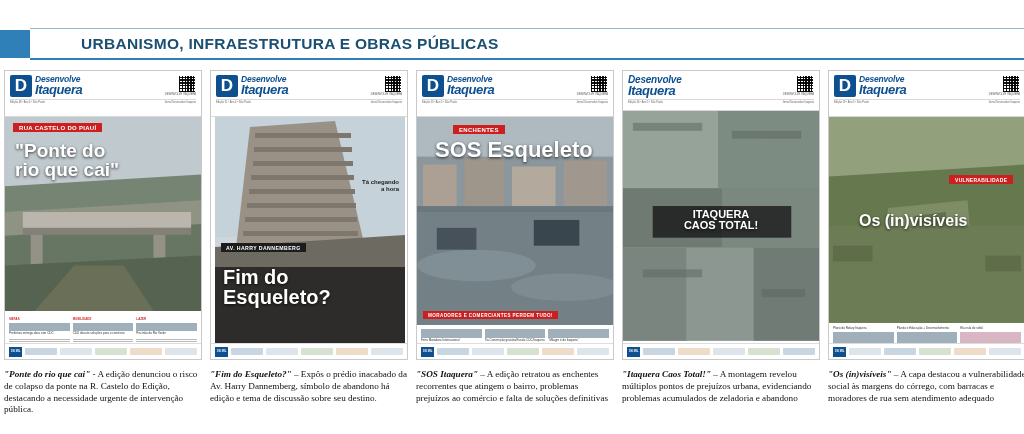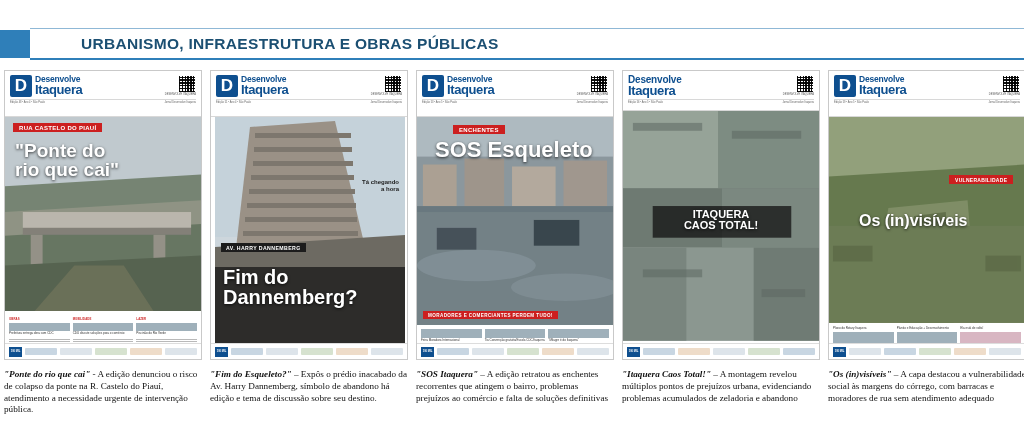--- a/index.html
+++ b/index.html
@@ -115,20 +115,21 @@
     font-weight: bold;
     font-size: 17px;
     line-height: 21px;
     text-align: center;
     flex: 0 0 auto;
     border-radius: 2px;
   }
   .logo-words {
     line-height: 1;
     flex: 1 1 auto;
+    font-style: italic;
   }
   .logo-words .w1 {
     font-size: 8.5px;
     font-weight: bold;
     color: #0e4f8f;
     letter-spacing: -0.2px;
   }
   .logo-words .w2 {
     font-size: 13px;
     font-weight: bold;
@@ -394,21 +395,21 @@
           <div class="badge100">100 MIL</div>
           <div class="flogo b"></div>
           <div class="flogo"></div>
           <div class="flogo g"></div>
           <div class="flogo o"></div>
           <div class="flogo"></div>
         </div>
       </div>
 
       <div class="caption">
-        <span class="lead">"Ponte do rio que cai"</span><span> - A edição denunciou o risco de colapso da ponte na R. Castelo do Piauí, atendimento a necessidade urgente de intervenção pública.</span>
+        <span class="lead">"Ponte do rio que cai"</span><span> - A edição denunciou o risco de colapso da ponte na R. Castelo do Edição, destacando a necessidade urgente de intervenção pública.</span>
       </div>
     </div>
 
     <div class="item">
       <div class="cover">
 
         <div class="hero inset" style="top:46px; height:232px;">
           <svg class="photo" viewBox="0 0 190 232" preserveAspectRatio="none">
             <rect width="190" height="232" fill="#cdd6dc"></rect>
             <rect width="190" height="120" fill="#c5d2da"></rect>
@@ -421,21 +422,21 @@
               <rect x="34" y="72" width="106" height="5"></rect>
               <rect x="32" y="86" width="109" height="5"></rect>
               <rect x="30" y="100" width="112" height="5"></rect>
               <rect x="28" y="114" width="115" height="5"></rect>
             </g>
             <path d="M0 130 L190 118 L190 232 L0 232 Z" fill="#6d6a62"></path>
             <rect x="0" y="150" width="190" height="82" fill="#1f1f1f" opacity=".82"></rect>
           </svg>
           <div class="bandlabel" style="left:6px; top:126px;">AV. HARRY DANNEMBERG</div>
           <div class="headline" style="left:8px; top:150px; font-size:20px;">Fim do
-Dannemberg?</div>
+Esqueleto?</div>
           <div class="subline" style="right:6px; top:62px; font-size:6px; color:#1d1d1d; text-shadow:none; text-align:right;">Tá chegando
 a hora</div>
         </div>
 
         <div class="mast">
           <div class="mast-row">
             <div class="logo-d">D</div>
             <div class="logo-words">
               <div class="w1">Desenvolve</div>
               <div class="w2">Itaquera</div>

